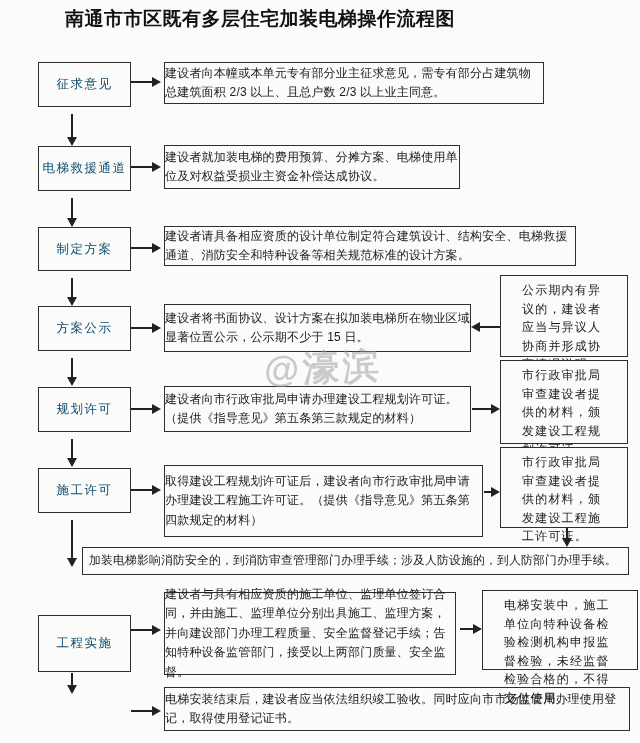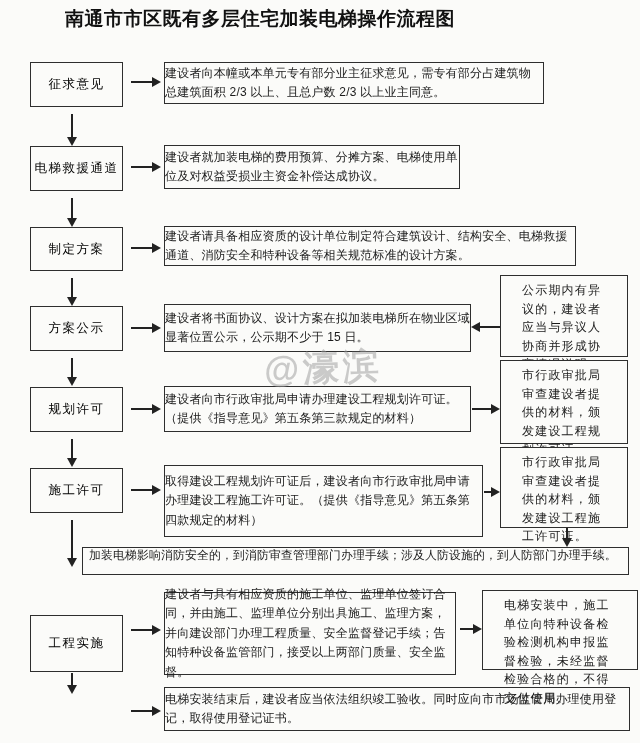--- a/index.html
+++ b/index.html
@@ -17,22 +17,22 @@
   .title{
     position:absolute;left:0;top:6px;width:520px;
     margin:0;text-align:center;
     font-size:19px;font-weight:bold;letter-spacing:0.5px;
     color:#111;
   }
   .stepbox{
     position:absolute;
     border:1.6px solid #2e2e2e;background:#fbfbf9;
     display:flex;align-items:center;justify-content:center;
-    font-size:12.5px;letter-spacing:1.5px;color:#000000;
-    box-sizing:border-box;text-align:center;
+    font-size:12.5px;letter-spacing:1.5px;color:#0c4a6e;
+    box-sizing:border-box;text-align:center;margin-left:8px;
   }
   .descbox{
     position:absolute;
     border:1.5px solid #2e2e2e;background:#fbfbf9;
     box-sizing:border-box;
     font-size:12px;line-height:1.62;letter-spacing:0.2px;
     padding:4px 0;color:#1b1b1b;
     display:flex;align-items:center;
   }
   .sidebox{
@@ -40,21 +40,21 @@
     border:1.5px solid #2e2e2e;background:#fbfbf9;
     box-sizing:border-box;
     font-size:12px;line-height:1.55;letter-spacing:1.2px;
     padding:5px 21px;color:#1b1b1b;
   }
   .firebox{
     position:absolute;
     border:1.5px solid #2e2e2e;background:#fbfbf9;
     box-sizing:border-box;
     font-size:11.8px;letter-spacing:0.2px;color:#1b1b1b;
-    display:flex;align-items:flex-start;
+    display:flex;align-items:center;
     padding:0 6px;
   }
   
   .harrow{position:absolute;height:2px;background:#222;}
   .harrow::after{
     content:"";position:absolute;right:-8px;top:-4px;
     border-left:9px solid #222;
     border-top:5px solid transparent;border-bottom:5px solid transparent;
   }
   

